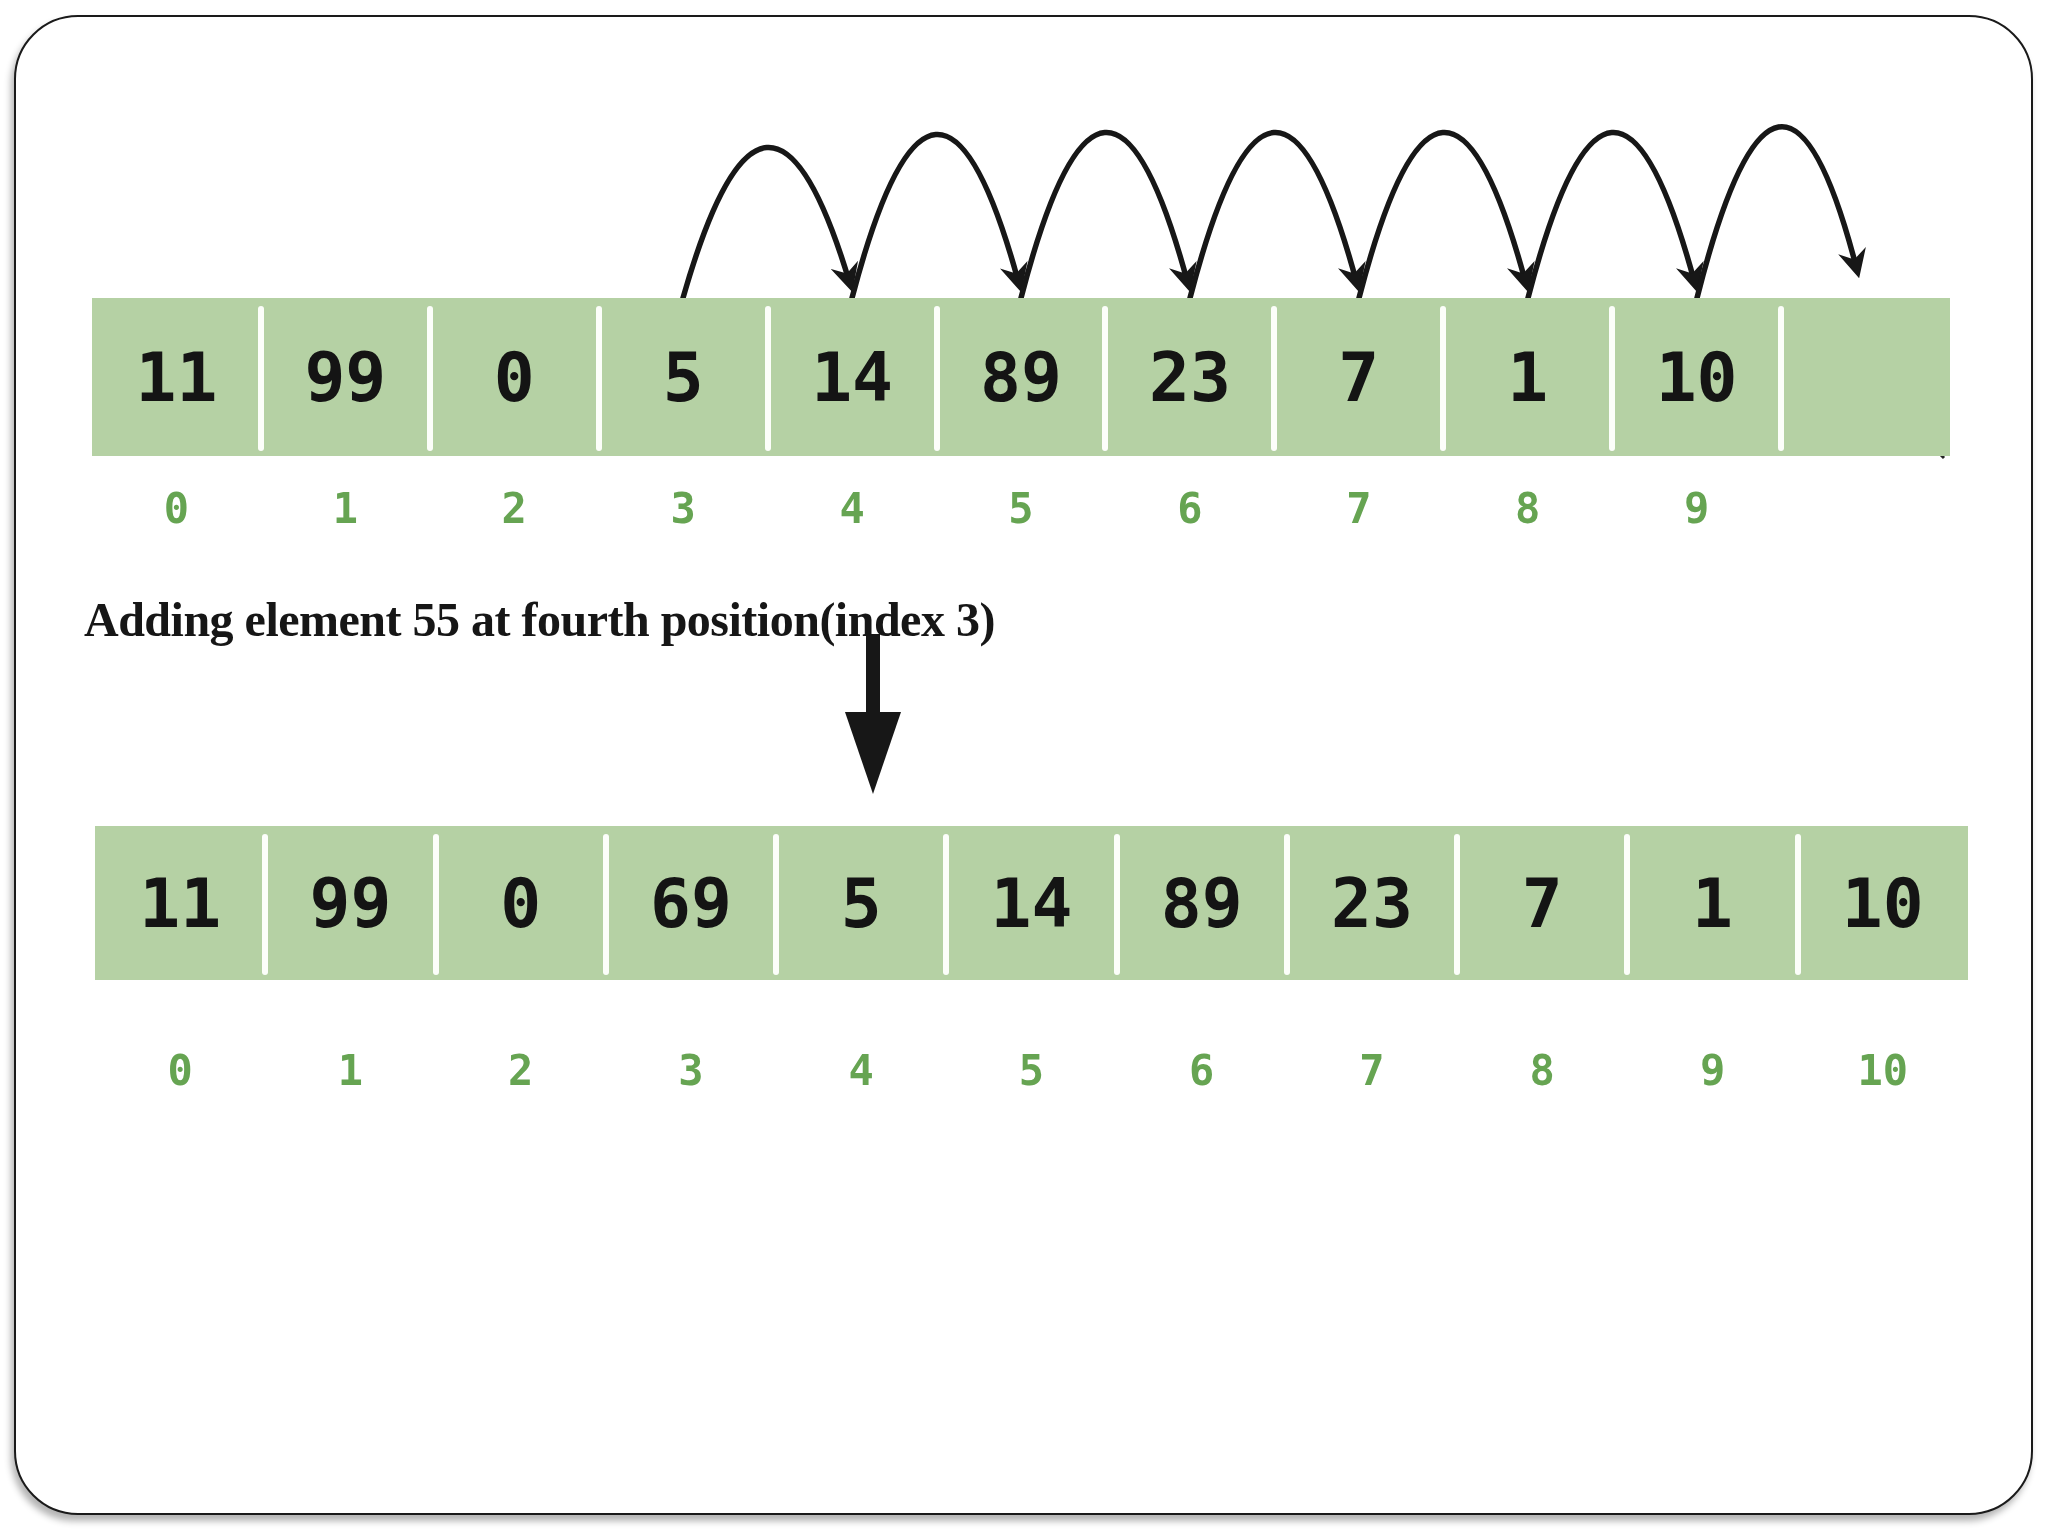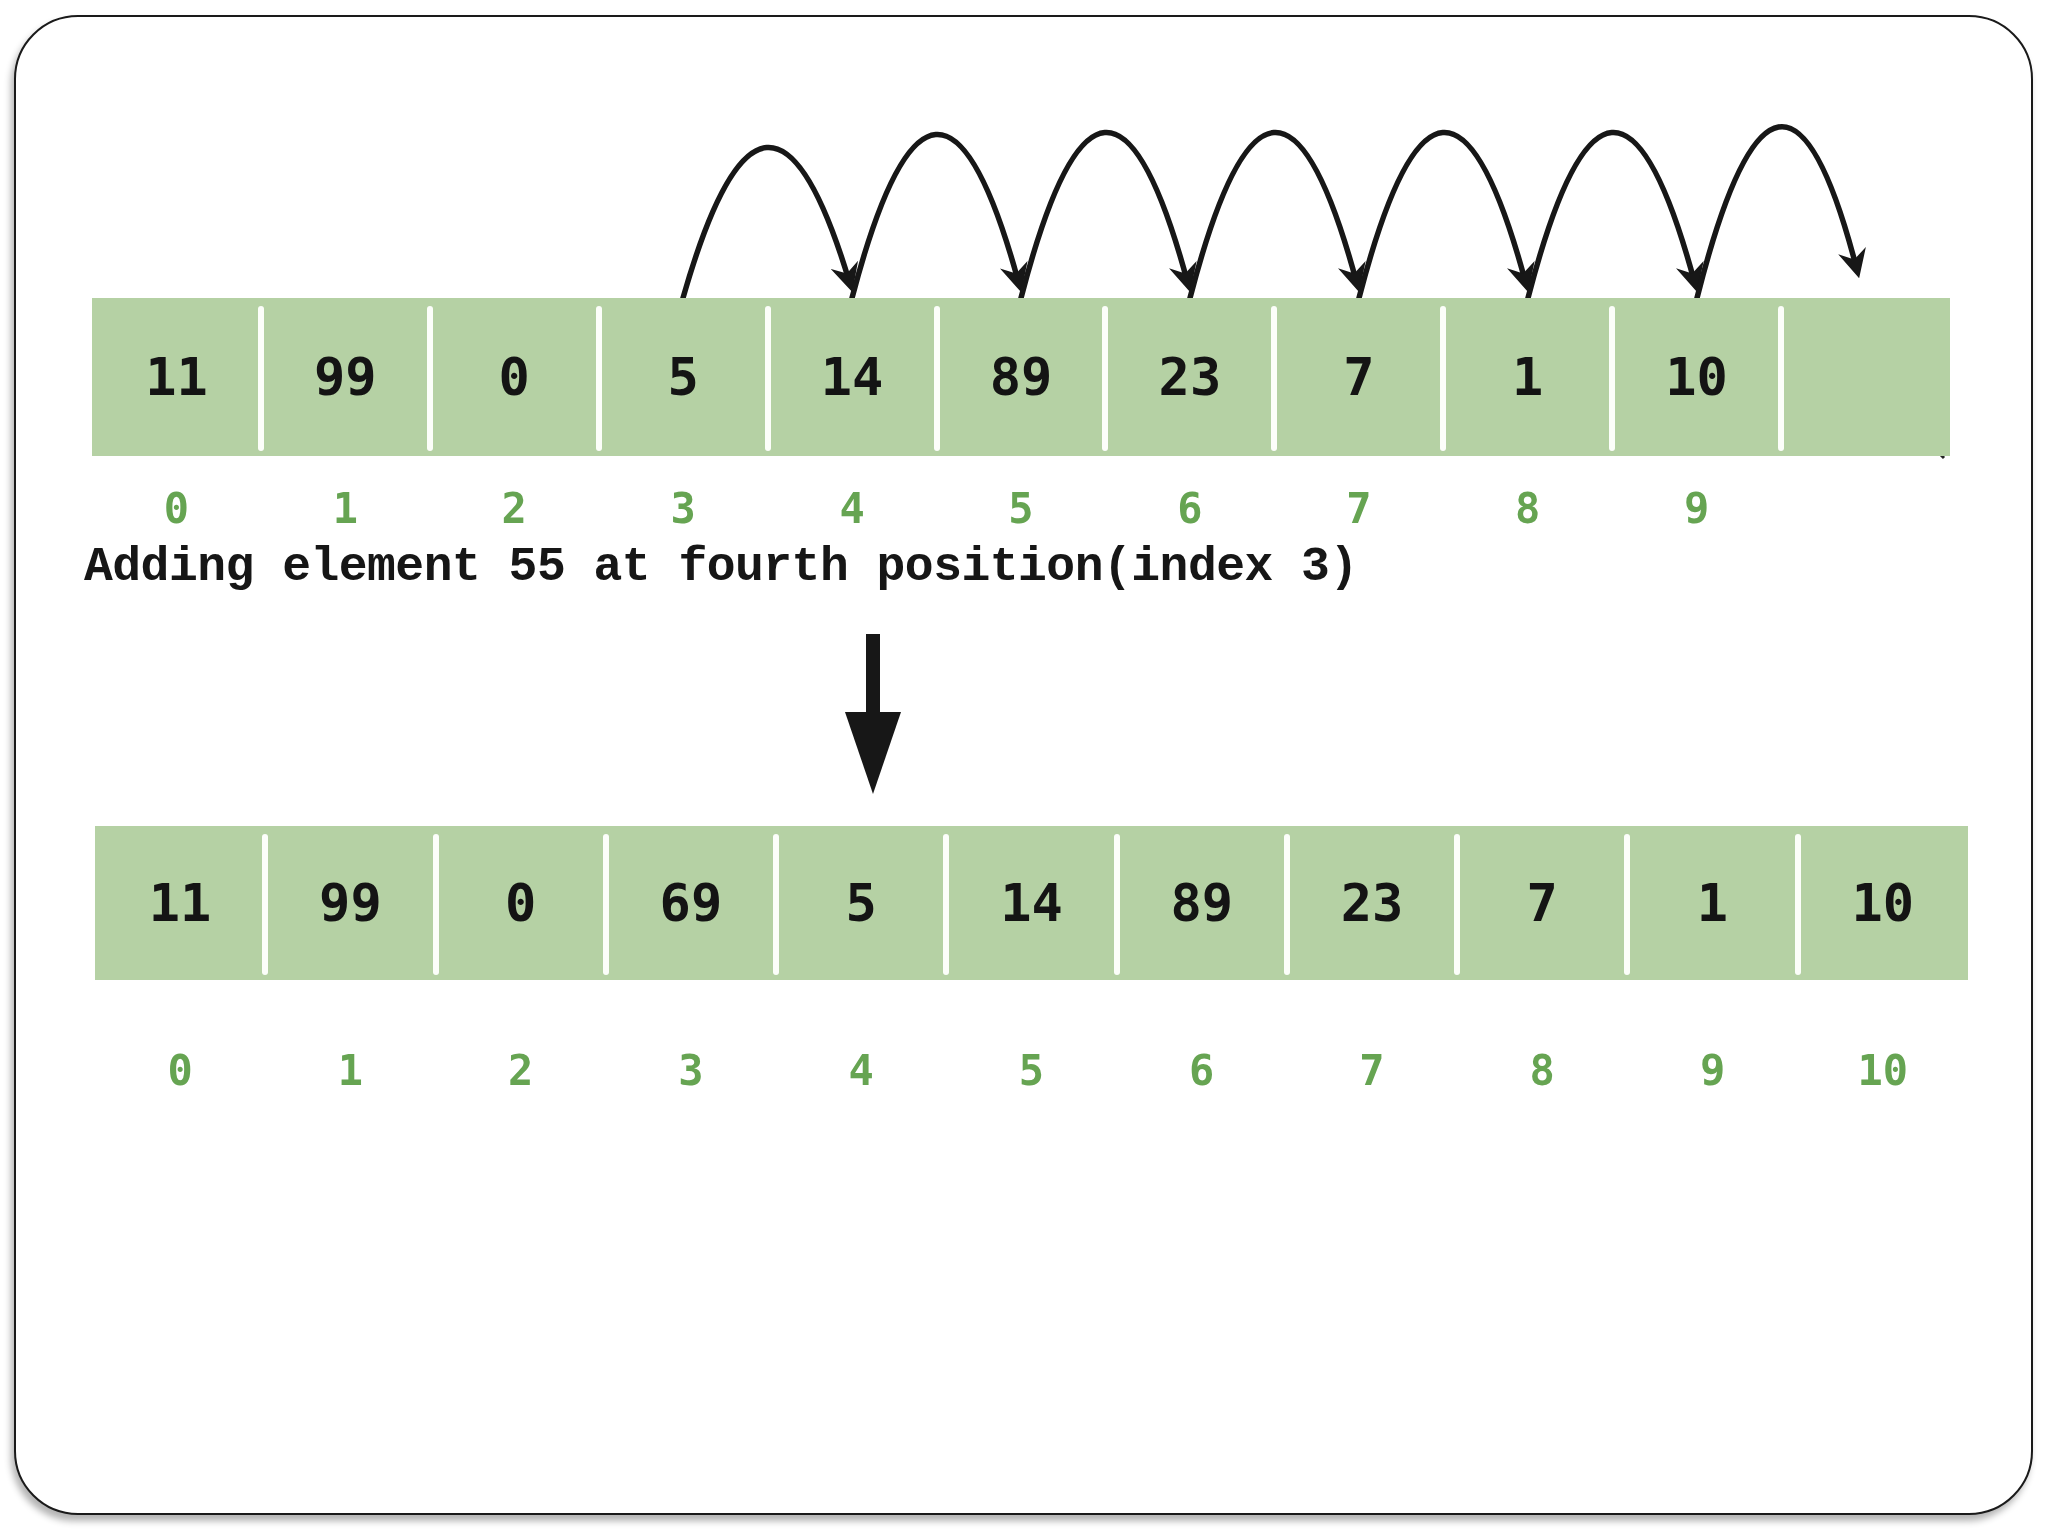--- a/index.html
+++ b/index.html
@@ -18,38 +18,38 @@
   }
   .overlay{position:absolute;left:0;top:0;width:2048px;height:1536px;pointer-events:none;}
 
   .array-row{position:absolute;display:flex;}
   .array-before{left:92px;top:298px;width:1858px;height:158px;}
   .array-after{left:95px;top:826px;width:1873px;height:154px;}
   .cell{
     flex:1;position:relative;
     background:var(--cell-bg,#b5d1a4);
     display:flex;align-items:center;justify-content:center;
-    font-weight:700;font-size:52px;color:#141414;
+    font-weight:700;font-size:68px;color:#141414;
   }
   .cell:not(:last-child)::after{
     content:"";position:absolute;right:-3px;top:8px;bottom:5px;width:6px;
     background:#fcfefa;border-radius:3px;z-index:1;
   }
 
   .index-row{position:absolute;display:flex;}
   .index-before{left:92px;top:480px;width:1858px;height:56px;}
   .index-after{left:95px;top:1042px;width:1873px;height:56px;}
   .index-row .idx{
     flex:1;display:flex;align-items:center;justify-content:center;
     font-weight:700;font-size:42px;color:#66a452;
   }
 
   .caption{
-    position:absolute;left:84px;top:540px;
-    font-family:Liberation Mono, monospace;
+    position:absolute;left:84px;top:592px;
+    font-family:Liberation Serif, serif;
     font-weight:700;font-size:48px;letter-spacing:-0.5px;
     color:#161616;white-space:nowrap;
   }
 </style>
 </head>
 <body>
 
 <div class="canvas">
 
   <div class="frame"></div>

